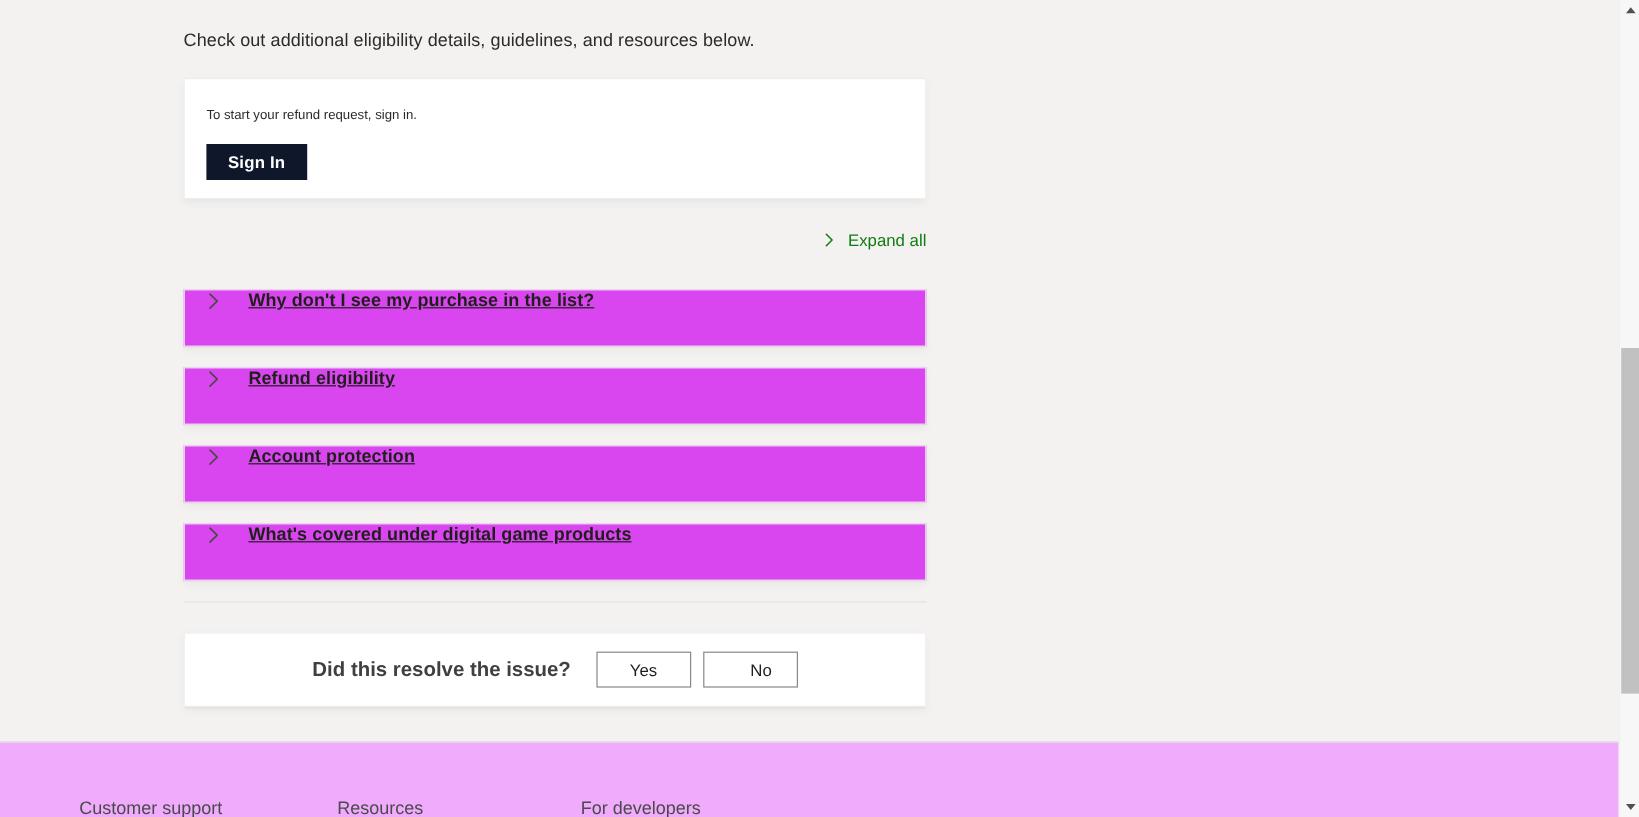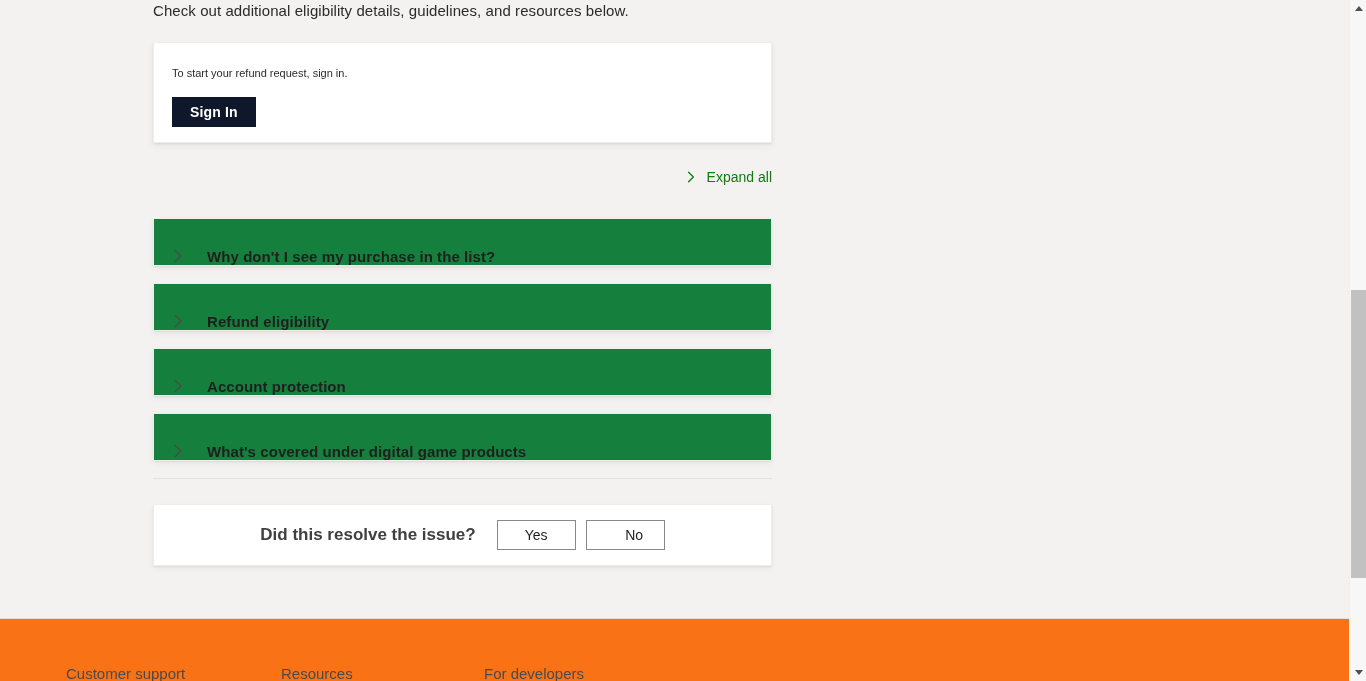--- a/index.html
+++ b/index.html
@@ -32,21 +32,21 @@
     position: absolute;
     left: 153px;
     top: 0;
     width: 619px;
   }
 
   .intro-line {
     font-size: 15px;
     line-height: 20px;
     color: #2b2b2b;
-    padding-top: 1px;
+    padding-top: 24px;
     letter-spacing: 0.005em;
   }
 
   
   .signin-card {
     margin-top: 21px;
     background: #ffffff;
     border: 1px solid #ededed;
     box-shadow: 0 0.6px 1.8px rgba(0,0,0,0.08), 0 3.2px 7.2px rgba(0,0,0,0.05);
     padding: 20px 18px 22px 18px;
@@ -96,30 +96,31 @@
     width: 14px;
     height: 14px;
     line-height: 0;
   }
 
   
   .accordion {
     margin-top: 27px;
   }
   .acc-item {
-    background: #15803d;
+    background: #d946ef;
     border: 1px solid #ededed;
     box-shadow: 0 0.6px 1.8px rgba(0,0,0,0.07), 0 3.2px 7.2px rgba(0,0,0,0.045);
     height: 48px;
     display: flex;
-    align-items: flex-end;
+    align-items: flex-start;
     padding-left: 15px;
     margin-bottom: 17px;
     box-sizing: border-box;
     cursor: pointer;
+    text-decoration: underline;
   }
   .acc-chevron {
     width: 18px;
     height: 18px;
     flex: 0 0 18px;
     line-height: 0;
     margin-right: 20px;
   }
   .acc-label {
     font-size: 15px;
@@ -173,21 +174,21 @@
     padding-left: 18px;
   }
 
   
   .footer {
     position: absolute;
     left: 0;
     top: 618px;
     width: 1349px;
     height: 63px;
-    background: #f97316;
+    background: #f0abfc;
     border-top: 1px solid #e1dfdd;
     box-sizing: border-box;
   }
   .footer-cols {
     position: absolute;
     left: 66px;
     top: 46px;
     display: flex;
   }
   .footer-col-title {

